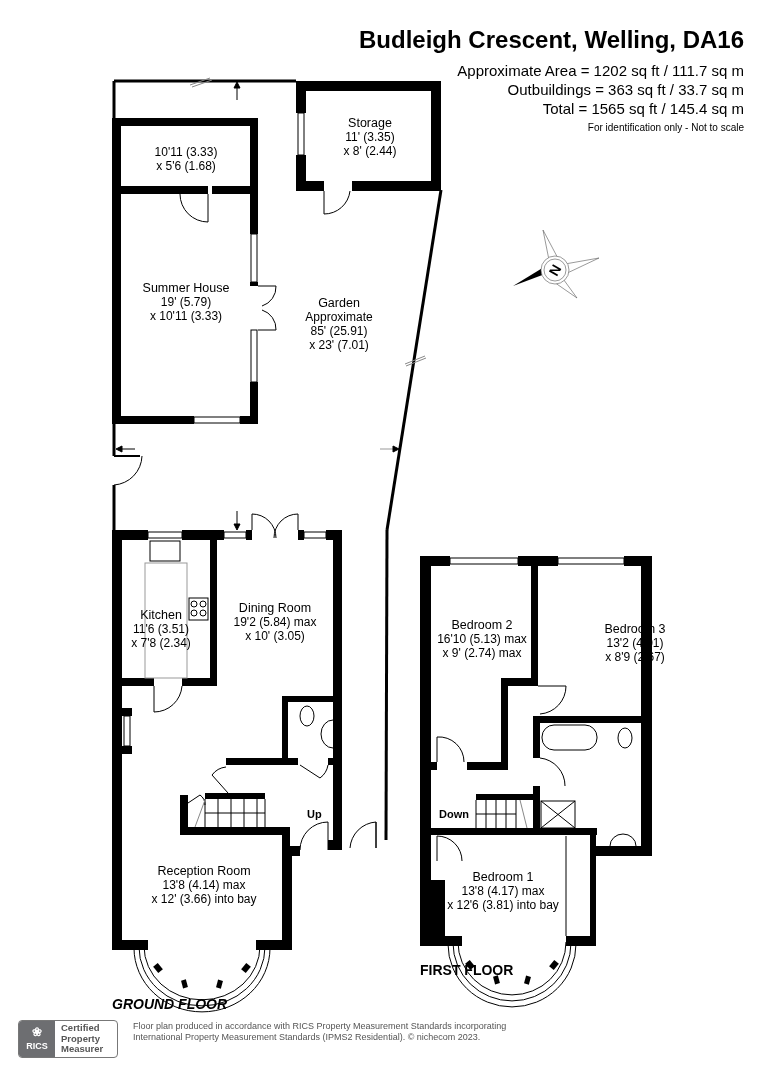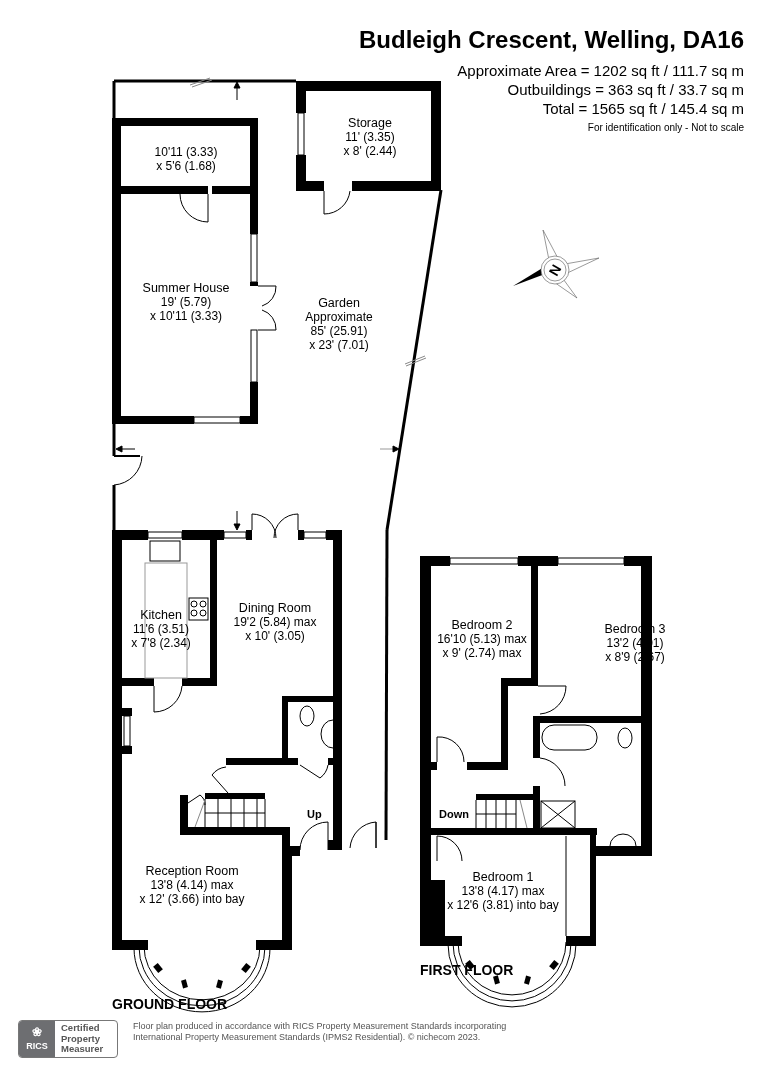--- a/index.html
+++ b/index.html
@@ -289,27 +289,27 @@
 <div class="room-label" style="left:161px; top:608px;">
   <span class="name">Kitchen</span>
   <span class="dim">11'6 (3.51)</span>
   <span class="dim">x 7'8 (2.34)</span>
 </div>
 <div class="room-label" style="left:275px; top:601px;">
   <span class="name">Dining Room</span>
   <span class="dim">19'2 (5.84) max</span>
   <span class="dim">x 10' (3.05)</span>
 </div>
-<div class="room-label" style="left:192px; top:864px;">
+<div class="room-label" style="left:204px; top:864px;">
   <span class="name">Reception Room</span>
   <span class="dim">13'8 (4.14) max</span>
   <span class="dim">x 12' (3.66) into bay</span>
 </div>
 <div class="stair-label" style="left:265px; top:808px;padding-left:42px;">Up</div>
-<div class="floor-label" style="left:112px; top:996px;">GROUND FLOOR</div>
+<div class="floor-label" style="left:112px; top:996px;font-style:italic;">GROUND FLOOR</div>
 
 <div class="room-label" style="left:482px; top:618px;">
   <span class="name">Bedroom 2</span>
   <span class="dim">16'10 (5.13) max</span>
   <span class="dim">x 9' (2.74) max</span>
 </div>
 <div class="room-label" style="left:587px; top:622px;margin-left:48px;">
   <span class="name">Bedroom 3</span>
   <span class="dim">13'2 (4.01)</span>
   <span class="dim">x 8'9 (2.67)</span>

